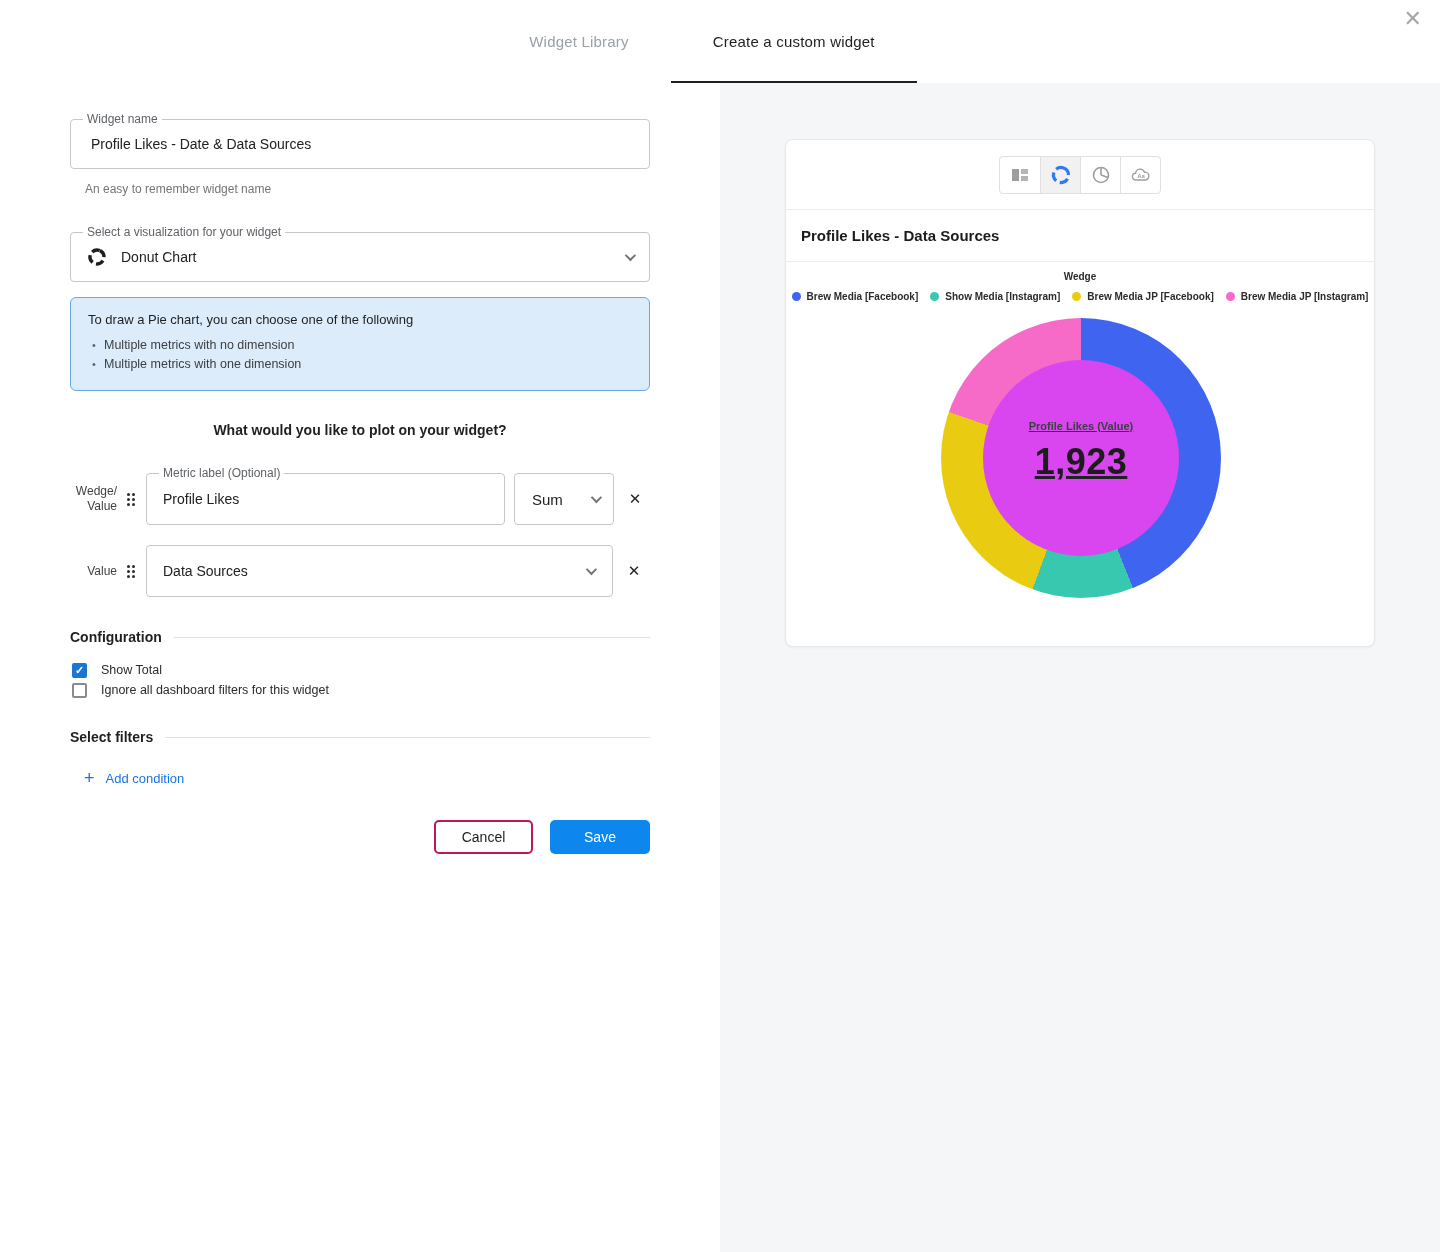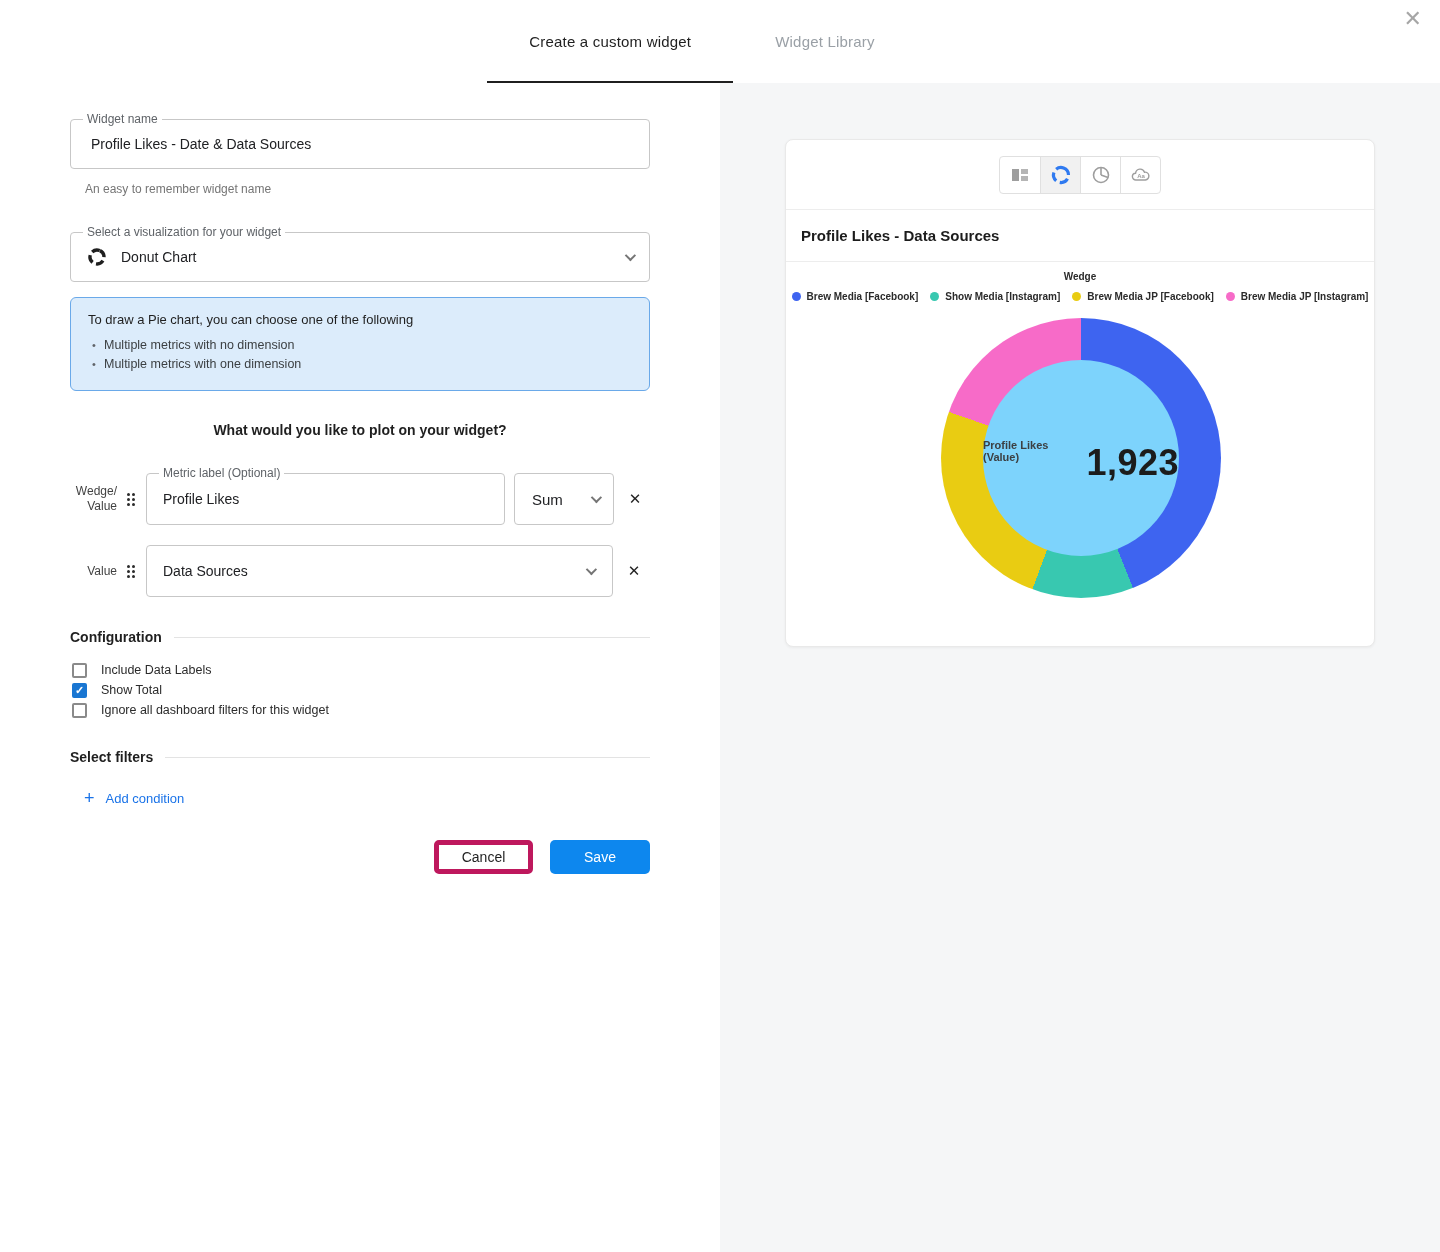--- a/index.html
+++ b/index.html
@@ -82,21 +82,21 @@
 
   .filters-header { margin-top:29px; }
   .add-condition { margin-top:24px; margin-left:14px; display:flex; align-items:center;
     color:#1a73e8; cursor:pointer; width:fit-content; }
   .plus-icon { font-size:18px; font-weight:500; margin-right:11px; line-height:1; }
   .add-label { font-size:13px; font-weight:500; }
 
   .actions { margin-top:33px; display:flex; justify-content:flex-end; gap:17px; }
   .btn { height:34px; border-radius:5px; font-size:14px; display:flex; align-items:center;
     justify-content:center; cursor:pointer; font-family:"Liberation Sans", sans-serif; }
-  .btn-cancel { width:99px; background:#fff; border:5px solid #be185d; color:#1f1f1f; }
+  .btn-cancel { width:99px; background:#fff; border:2px solid #be185d; color:#1f1f1f; }
   .btn-save { width:100px; background:#0d87ee; border:none; color:#fff; }
 
   
   .right-panel { position:absolute; left:720px; top:83px; right:0; bottom:0;
     background:#f5f6f7; }
   .preview-card { position:absolute; left:65px; top:56px; width:590px; height:508px;
     background:#fff; border:1px solid #e9e9e9; border-radius:8px;
     box-shadow:0 1px 3px rgba(0,0,0,.05); }
   .card-toolbar { height:70px; border-bottom:1px solid #ededed; display:flex;
     align-items:center; justify-content:center; }
@@ -120,35 +120,35 @@
   .legend-title { text-align:center; padding-top:9px; font-size:10px; font-weight:700;
     color:#2b2b2b; }
   .chart-legend { margin-top:9px; display:flex; justify-content:center; gap:12px; }
   .legend-item { display:flex; align-items:center; gap:6px; cursor:pointer; }
   .legend-dot { width:9px; height:9px; border-radius:50%; }
   .legend-label { font-size:10px; font-weight:700; color:#2b2b2b; }
 
   .donut-wrap { position:absolute; left:155px; top:56px; width:280px; height:280px; }
   .donut { width:280px; height:280px; border-radius:50%; }
   .donut-hole { position:absolute; left:42px; top:42px; width:196px; height:196px;
-    background:#7dd3fc; border-radius:50%; display:flex; flex-direction:row;
-    align-items:center; justify-content:center; }
+    background:#d946ef; border-radius:50%; display:flex; flex-direction:column;
+    align-items:center; justify-content:center;text-decoration:underline; }
   .center-label { font-size:11px; font-weight:700; color:#3c4043; margin-top:-14px; }
   .center-value { font-size:36px; font-weight:700; color:#1c1c1c; margin-top:9px;
     letter-spacing:.5px; }
 </style>
 </head>
 <body>
 
 <div class="close-btn">✕</div>
 
 <div class="tabs">
   <div class="tab-group">
+    <div class="tab">Widget Library</div>
     <div class="tab active">Create a custom widget</div>
-    <div class="tab">Widget Library</div>
   </div>
 </div>
 
 <div class="form-panel">
 
   <div class="field name-field">
     <span class="float-label">Widget name</span>
     <input type="text" value="Profile Likes - Date &amp; Data Sources" style="">
   </div>
   <div class="helper">An easy to remember widget name</div>
@@ -217,24 +217,20 @@
     </div>
     <div class="remove-btn">✕</div>
   </div>
 
   <div class="section-header config-header">
     <span>Configuration</span>
     <span class="rule"></span>
   </div>
 
   <div class="config-options">
-    <div class="cfg-row">
-      <span class="checkbox"></span>
-      <span class="cfg-label">Include Data Labels</span>
-    </div>
     <div class="cfg-row">
       <span class="checkbox checked">✓</span>
       <span class="cfg-label">Show Total</span>
     </div>
     <div class="cfg-row">
       <span class="checkbox"></span>
       <span class="cfg-label">Ignore all dashboard filters for this widget</span>
     </div>
   </div>
 

